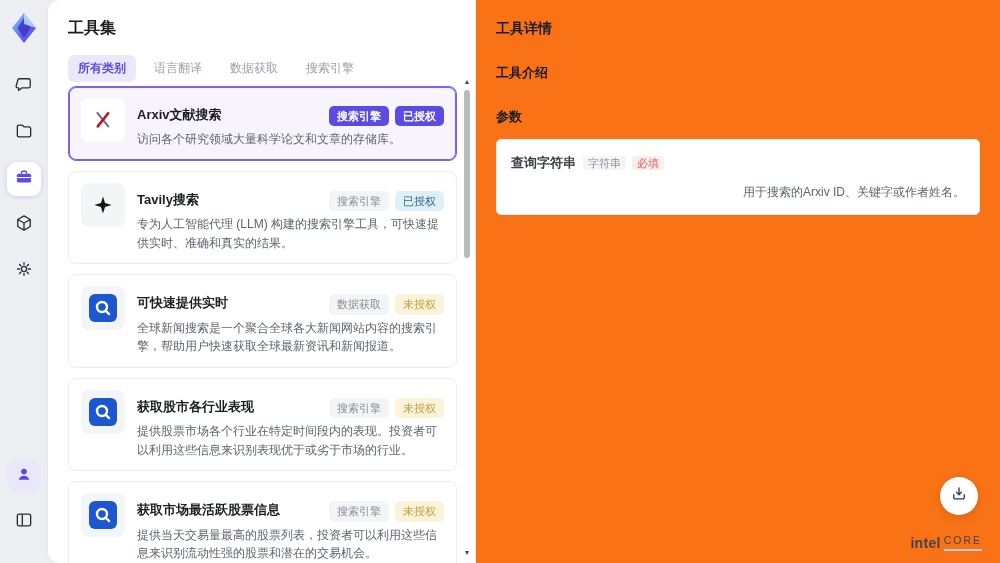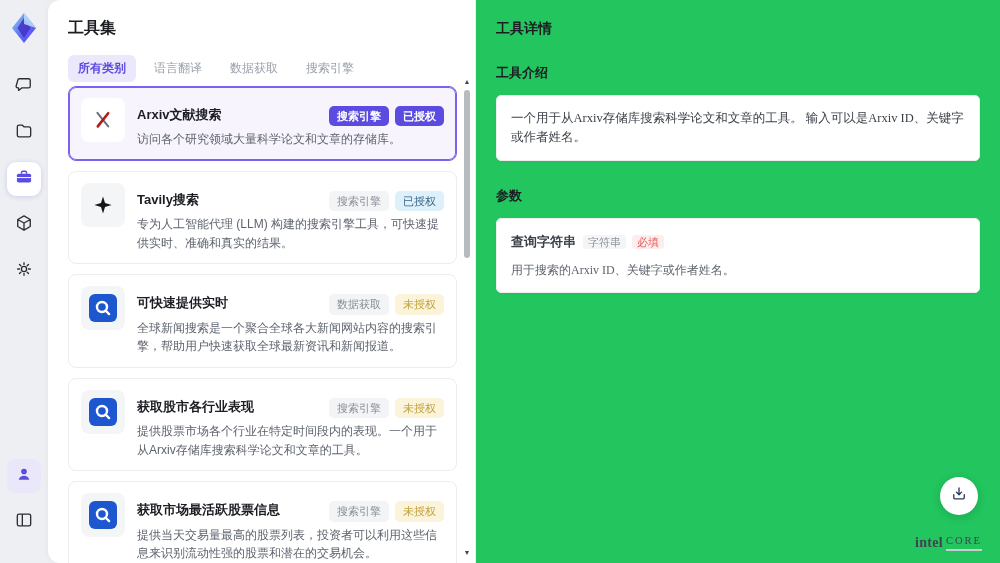--- a/index.html
+++ b/index.html
@@ -41,28 +41,28 @@
   .badge.cyan   { background:var(--badge_cyan_bg,#def0f9); color:var(--badge_cyan_text,#39678a); }
   .badge.yellow { background:var(--badge_yellow_bg,#fbf3da); color:var(--badge_yellow_text,#c1a23e); }
   .tool-desc { font-size:12px; color:#5e646e; line-height:1.55; margin-top:4px; }
   
   .scrollbar { position:absolute; right:3px; top:78px; bottom:6px; width:10px; }
   .scroll-arrow { position:absolute; left:0; width:10px; height:8px; font-size:7px; line-height:8px; text-align:center; color:#43474e; cursor:pointer; }
   .scroll-arrow.up { top:0; }
   .scroll-arrow.down { bottom:0; }
   .scroll-thumb { position:absolute; top:12px; left:2px; width:6px; height:168px; background:#b6bac1; border-radius:3px; cursor:pointer; }
   
-  .right-panel { flex:1; min-width:0; padding:16px 20px; position:relative; background:#22c55e;font-family:Liberation Serif, serif; }
+  .right-panel { flex:1; min-width:0; padding:16px 20px; position:relative; background:#f97316; }
   .rp-title { font-size:14px; font-weight:bold; margin-top:4px; }
   .section-heading { font-size:13px; font-weight:bold; margin-top:26px; }
   .info-card { border:1px solid #ececf1; border-radius:5px; background:#fff; padding:13px 14px; margin-top:13px; font-size:12.5px; color:#3c4149; line-height:1.5; box-shadow:0 1px 2px rgba(0,0,0,.03); }
   .param-name { font-size:13px; font-weight:bold; }
   .param-type { font-size:11px; color:#8b919b; margin-left:7px; background:#f4f5f7; padding:1px 5px; border-radius:3px; }
   .param-required { font-size:11px; color:var(--required_red,#e45c5c); margin-left:6px; background:#fdeeee; padding:1px 5px; border-radius:3px; }
-  .param-desc { font-size:12px; color:#5e646e; margin-top:10px; }
+  .param-desc { font-size:12px; color:#5e646e; margin-top:10px;text-align:right; }
   
   .download-fab { position:absolute; right:22px; bottom:48px; width:38px; height:38px; border-radius:50%; background:#fff; box-shadow:0 2px 10px rgba(0,0,0,.15); display:flex; align-items:center; justify-content:center; cursor:pointer; }
   .brand { position:absolute; right:18px; bottom:12px; display:flex; align-items:flex-end; gap:3px; color:#3f4450; }
   .brand-intel { font-size:14px; font-weight:bold; letter-spacing:.3px; }
   .brand-core { font-size:10.5px; letter-spacing:2px; text-transform:uppercase; border-bottom:2px solid #c9ccd1; padding-bottom:3px; }
 </style>
 </head>
 <body>
 
 <div class="rail">
@@ -216,21 +216,21 @@
             </svg>
           </div>
     <div class="tool-body">
       <div class="tool-top">
         <span class="tool-title">获取股市各行业表现</span>
         <span class="badges">
           <span class="badge cat plain">搜索引擎</span>
           <span class="badge auth yellow">未授权</span>
         </span>
       </div>
-      <div class="tool-desc">提供股票市场各个行业在特定时间段内的表现。一个用于从Arxiv存储库搜索科学论文和文章的工具。</div>
+      <div class="tool-desc">提供股票市场各个行业在特定时间段内的表现。投资者可以利用这些信息来识别表现优于或劣于市场的行业。</div>
     </div>
   </div>
         <div class="tool-card">
     <div class="tool-icon">
             <svg viewBox="0 0 30 30" width="30" height="30">
               <rect x="1" y="1" width="28" height="28" rx="6" fill="#1d57cf"></rect>
               <circle cx="14" cy="14" r="5" fill="none" stroke="#fff" stroke-width="2.4"></circle>
               <path d="M17.5 17.5l3.6 3.6" stroke="#fff" stroke-width="2.4" stroke-linecap="round"></path>
             </svg>
           </div>
@@ -255,23 +255,20 @@
       <div class="scroll-arrow up">▲</div>
       <div class="scroll-thumb"></div>
       <div class="scroll-arrow down">▼</div>
     </div>
   </div>
 
   <div class="right-panel">
     <div class="rp-title">工具详情</div>
 
     <div class="section-heading">工具介绍</div>
-    <div class="info-card">
-      <span>一个用于从Arxiv存储库搜索科学论文和文章的工具。 输入可以是Arxiv ID、关键字或作者姓名。</span>
-    </div>
 
     <div class="section-heading">参数</div>
     <div class="info-card">
       <div>
         <span class="param-name">查询字符串</span><span class="param-type">字符串</span><span class="param-required">必填</span>
       </div>
       <div class="param-desc">用于搜索的Arxiv ID、关键字或作者姓名。</div>
     </div>
 
     <div class="download-fab">

